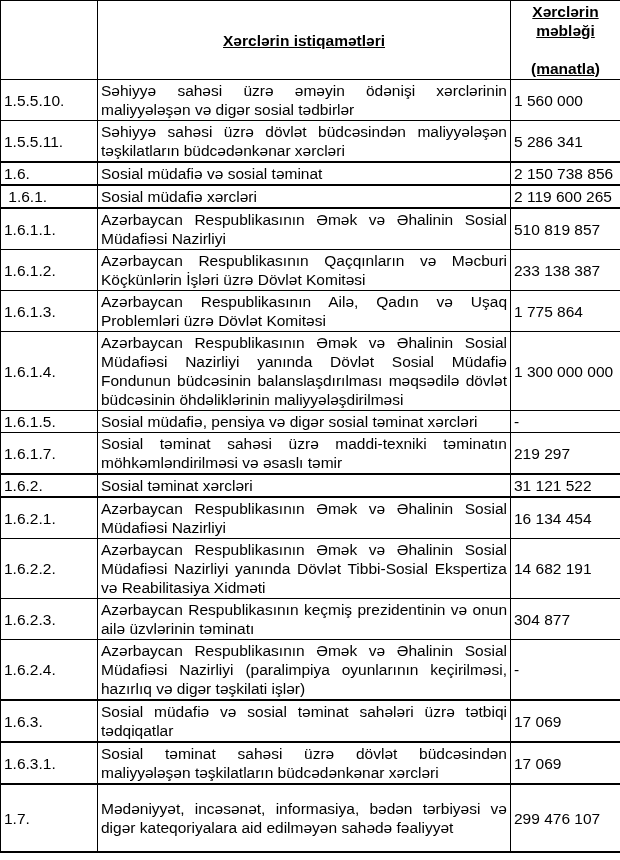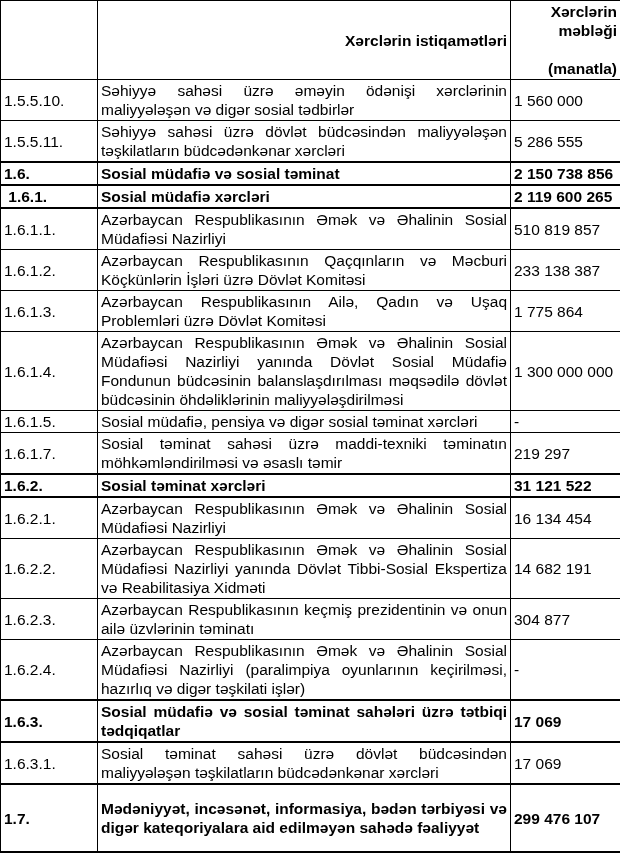--- a/index.html
+++ b/index.html
@@ -27,22 +27,23 @@
   table.budget td {
     border: 1px solid #000000;
     padding: 1px 3px;
     font-size: 15.5px;
     line-height: 19px;
     overflow: hidden;
     vertical-align: middle;
   }
   table.budget thead th {
     font-weight: bold;
-    text-align: right;
+    text-align: center;
     height: 76px;
+    text-decoration: underline;
   }
   th.hdr-amt {
     vertical-align: top;
     padding-top: 4px;
     padding-left: 2px;
   }
   th.hdr-amt .manatla { margin-top: 19px; }
   td.cell-code {
     white-space: pre-wrap;
     vertical-align: middle;
@@ -52,21 +53,21 @@
     vertical-align: middle;
     padding-right: 2px;
   }
   td.cell-amt {
     white-space: nowrap;
     vertical-align: middle;
     padding-left: 2px;
     padding-right: 1px;
   }
   tr.bold td {
-    font-weight: bold;
+    font-weight: normal;
     border-top-width: 2px;
     border-bottom-width: 2px;
   }
 </style>
 </head>
 <body>
 
 <div class="page">
   <table class="budget">
     <colgroup>
@@ -86,21 +87,21 @@
     </thead>
     <tbody id="rows-body">
         <tr style="height: 37px;">
           <td class="cell-code">1.5.5.10.</td>
           <td class="cell-dir">Səhiyyə sahəsi üzrə əməyin ödənişi xərclərinin maliyyələşən və digər sosial tədbirlər</td>
           <td class="cell-amt">1 560 000</td>
         </tr>
         <tr style="height: 40px;">
           <td class="cell-code">1.5.5.11.</td>
           <td class="cell-dir">Səhiyyə sahəsi üzrə dövlət büdcəsindən maliyyələşən təşkilatların büdcədənkənar xərcləri</td>
-          <td class="cell-amt">5 286 555</td>
+          <td class="cell-amt">5 286 341</td>
         </tr>
         <tr class="bold" style="height: 21px;">
           <td class="cell-code">1.6.</td>
           <td class="cell-dir">Sosial müdafiə və sosial təminat</td>
           <td class="cell-amt">2 150 738 856</td>
         </tr>
         <tr class="bold" style="height: 20px;">
           <td class="cell-code"> 1.6.1.</td>
           <td class="cell-dir">Sosial müdafiə xərcləri</td>
           <td class="cell-amt">2 119 600 265</td>

